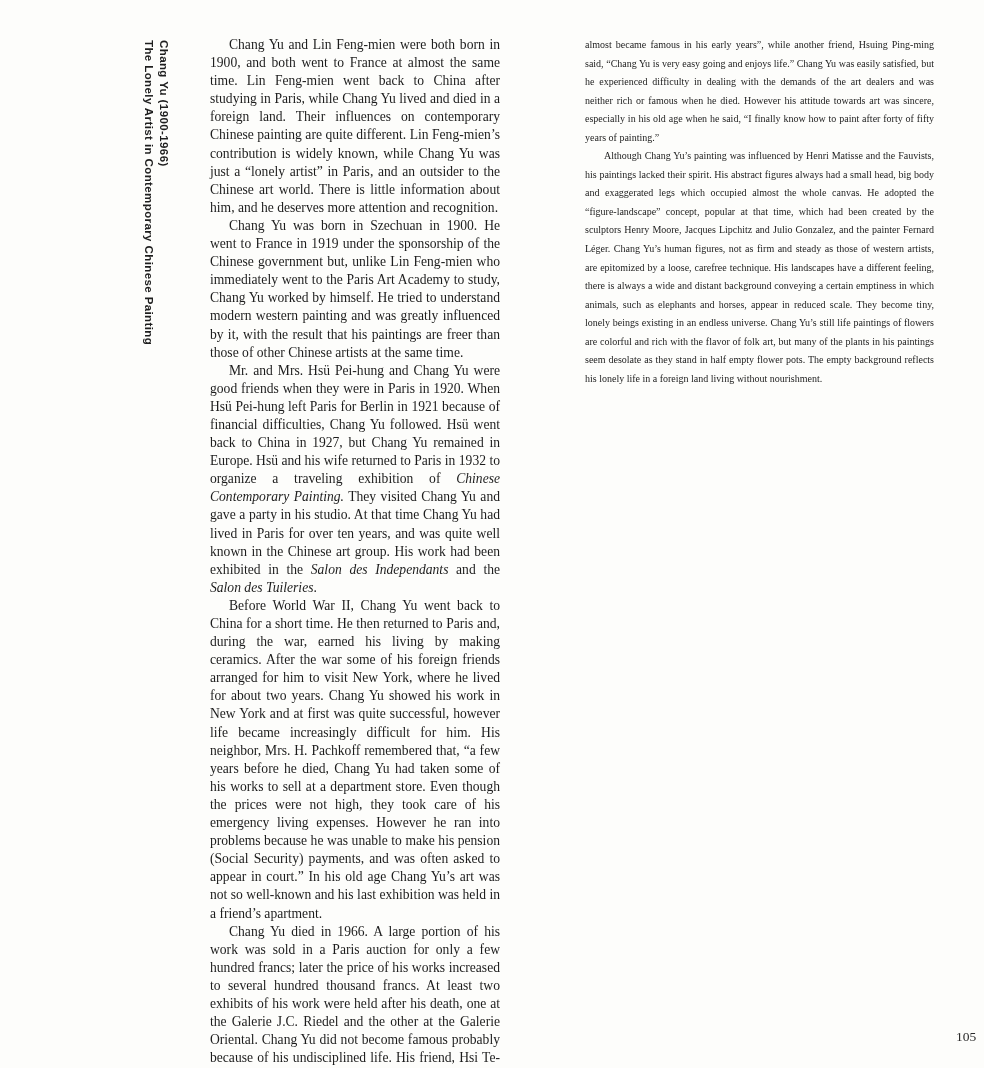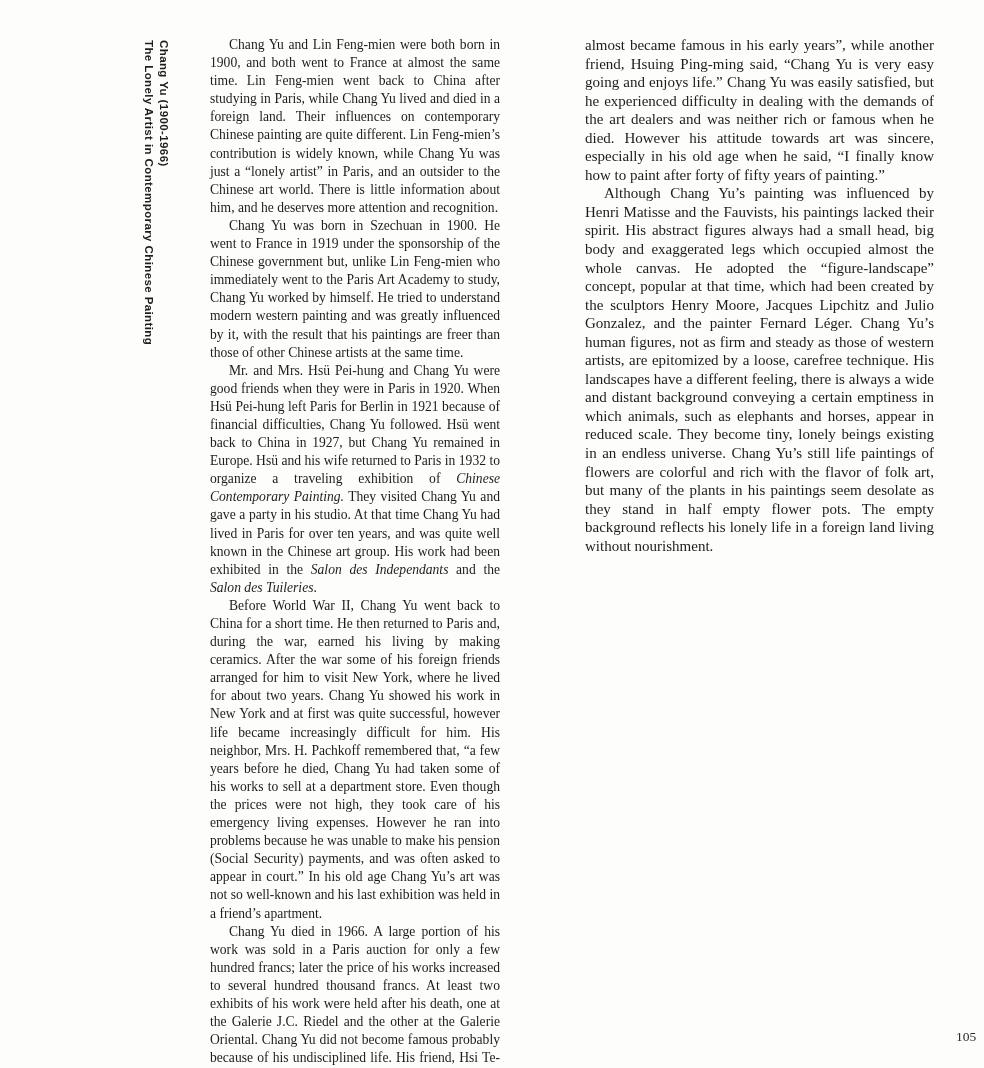--- a/index.html
+++ b/index.html
@@ -37,21 +37,21 @@
   }
   .col1 {
     left: 210px;
     width: 290px;
     font-size: 13.6px;
     line-height: 18.1px;
   }
   .col2 {
     left: 585px;
     width: 349px;
-    font-size: 15px;
+    font-size: 10px;
     line-height: 18.55px;
   }
   .col p {
     margin: 0;
     text-indent: 19px;
     hyphens: auto;
     -webkit-hyphens: auto;
   }
   .col p.noindent {
     text-indent: 0;

